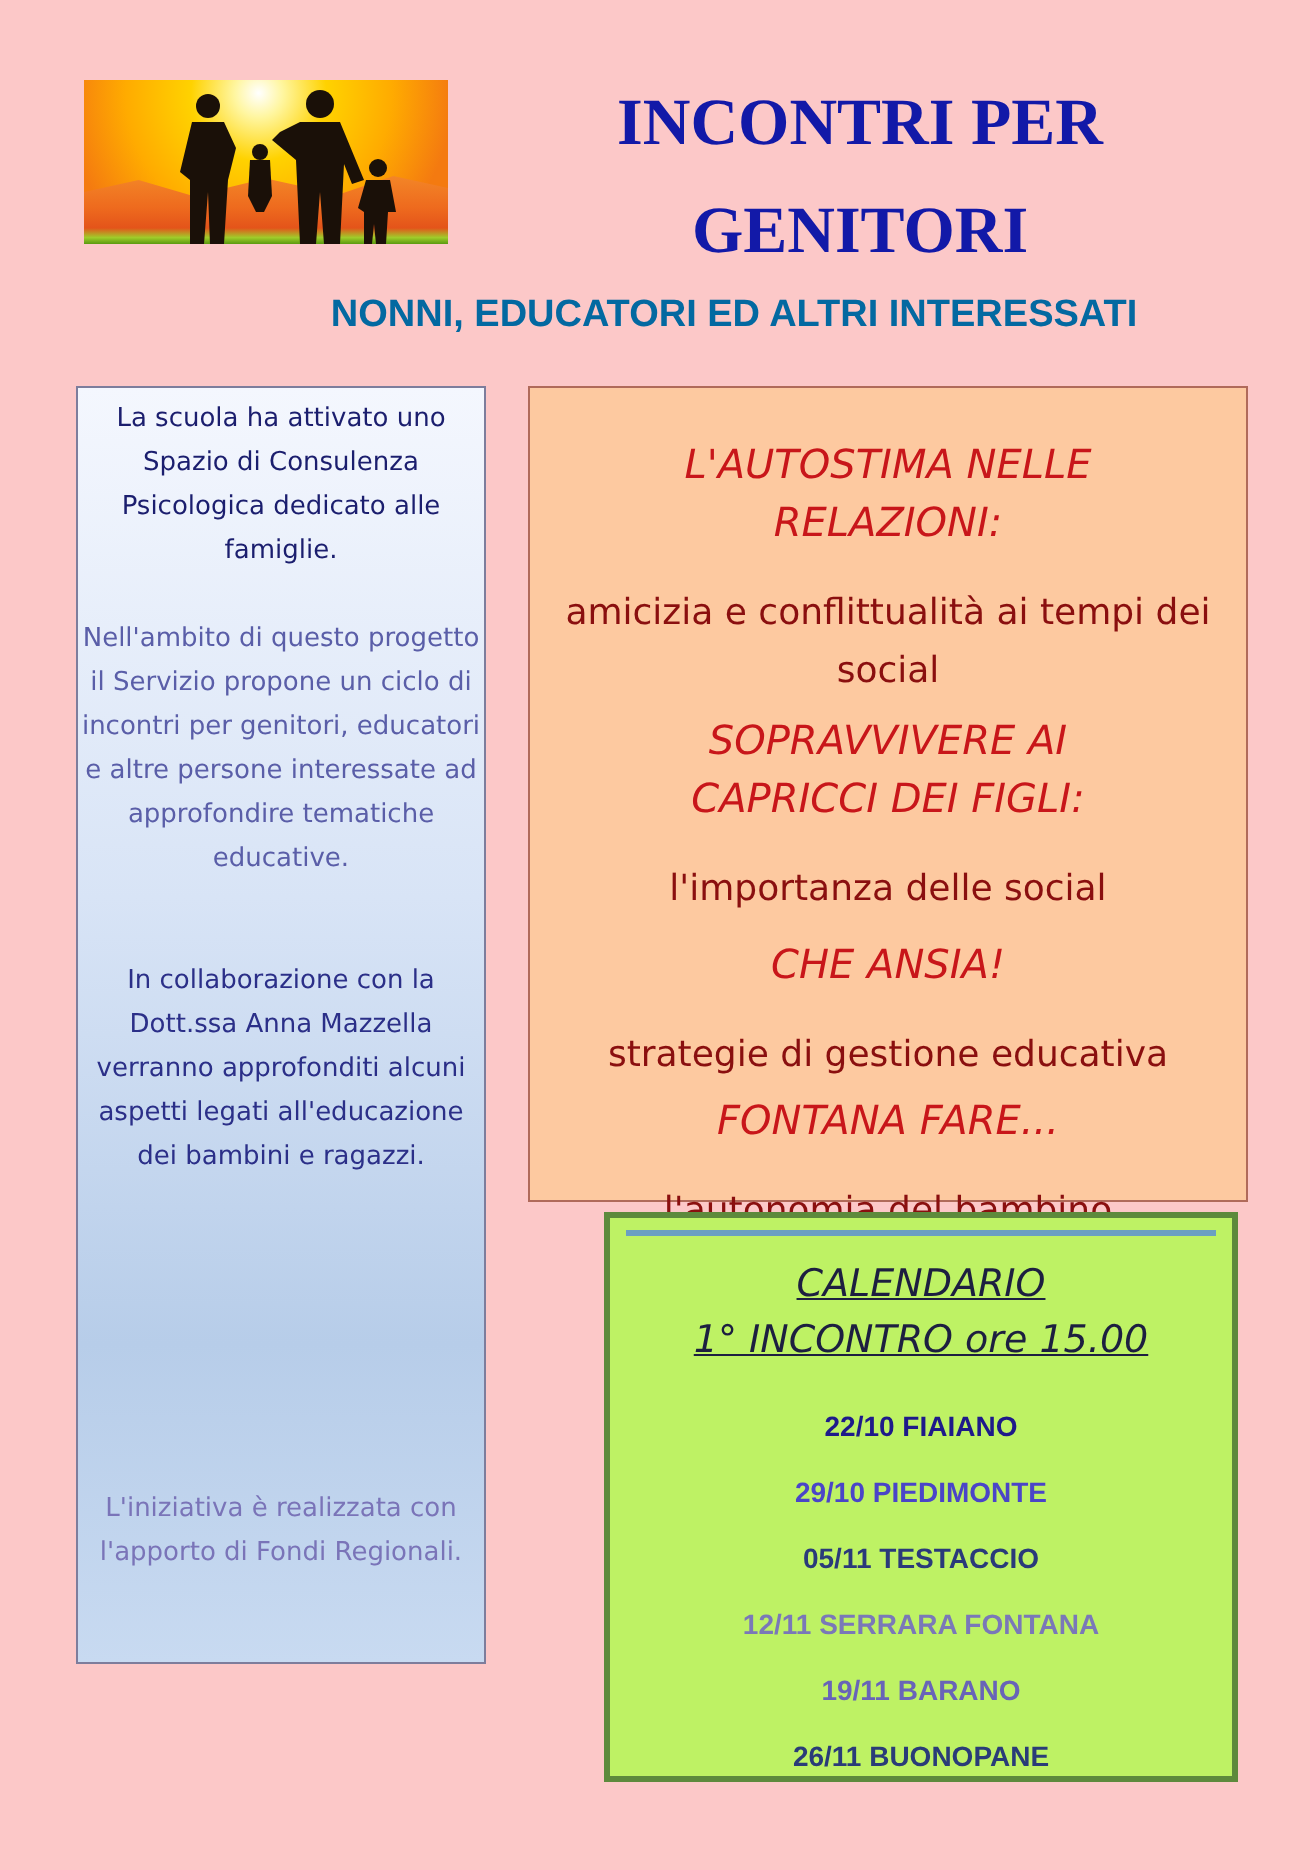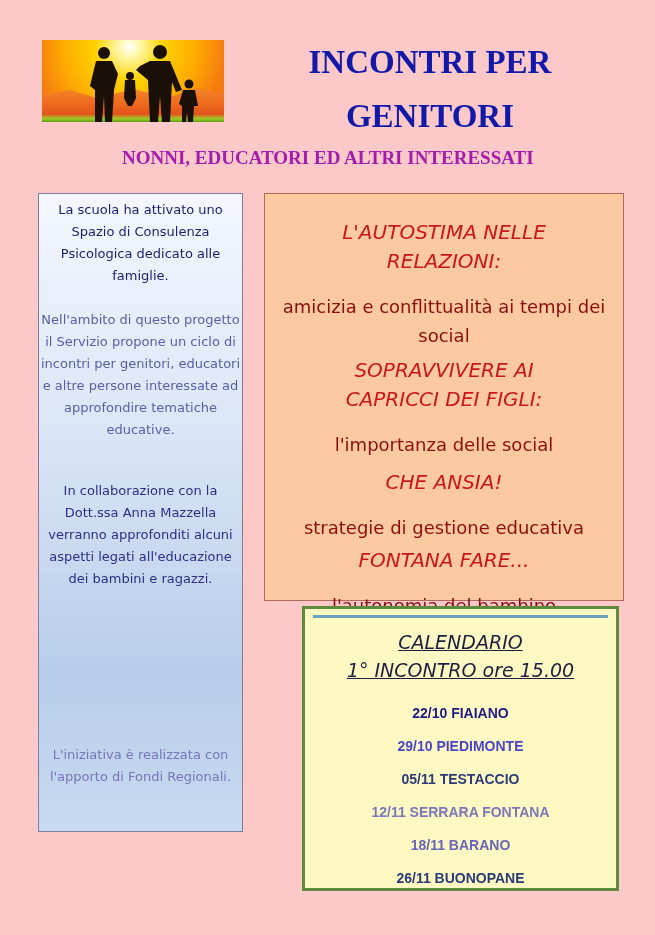--- a/index.html
+++ b/index.html
@@ -6,37 +6,37 @@
   body{width:655px;height:935px;background:#fcc8c8;position:relative;overflow:hidden;font-family:"DejaVu Sans",sans-serif;}
   .hero{position:absolute;left:42px;top:40px;width:182px;height:82px;overflow:hidden;
     background:radial-gradient(circle at 48% 8%,#ffffff 0,#fff6a0 10%,#ffd200 28%,#ffab00 55%,#f47a10 80%);}
   .hero .hills{position:absolute;left:0;right:0;bottom:0;height:40px;
     background:linear-gradient(180deg,#f5902a 0,#ee6a1e 55%,#e4541a 80%,#9fcc2a 92%,#5a9a10 100%);
     clip-path:polygon(0 35%,15% 20%,30% 40%,50% 18%,70% 38%,85% 15%,100% 30%,100% 100%,0 100%);}
   .hero svg{position:absolute;left:0;top:0;}
   .title{position:absolute;left:280px;width:300px;text-align:center;color:#1219a8;font-family:Liberation Serif, serif;font-weight:bold;letter-spacing:0;}
   .t1{top:42px;font-size:33px;line-height:40px;}
   .t2{top:96px;font-size:33px;line-height:40px;}
-  .sub{position:absolute;left:122px;top:146px;width:490px;color:#a21caf;font-family:Liberation Serif, serif;font-weight:bold;font-size:19px;line-height:24px;}
+  .sub{position:absolute;left:122px;top:146px;width:490px;text-align:center;color:#0369a1;font-family:Liberation Sans, sans-serif;font-weight:bold;font-size:19px;line-height:24px;}
   .left{position:absolute;left:38px;top:193px;width:205px;height:639px;box-sizing:border-box;border:1px solid #7d7d9c;
     background:linear-gradient(180deg,#f4f7fe 0,#d8e4f6 40%,#b7cde9 75%,#c8daf1 100%);text-align:center;}
   .left p{margin:0;font-size:13px;line-height:22px;font-family:"DejaVu Sans",sans-serif;}
   .p1{position:absolute;top:5px;left:0;right:0;color:#1b1e6e;}
   .p2{position:absolute;top:115px;left:0;right:0;color:#5a5ea8;}
   .p3{position:absolute;top:286px;left:0;right:0;color:#2b2f88;}
   .p4{position:absolute;top:418px;left:0;right:0;color:#3a3c80;}
   .p5{position:absolute;top:550px;left:0;right:0;color:#7a74b8;}
   .mid{position:absolute;left:264px;top:193px;width:360px;height:408px;box-sizing:border-box;border:1px solid #b06a5a;background:#fdc9a0;text-align:center;}
   .topic{color:#c8161a;font-family:"DejaVu Sans",sans-serif;font-style:italic;font-size:20px;line-height:29px;margin:16px;}
   .desc{color:#8a0f0f;font-size:18px;line-height:29px;margin:0;}
   .g1{position:absolute;top:8px;left:0;right:0;}
   .g2{position:absolute;top:146px;left:0;right:0;}
   .g3{position:absolute;top:258px;left:0;right:0;}
   .g4{position:absolute;top:336px;left:0;right:0;}
-  .cal{position:absolute;left:302px;top:606px;width:317px;height:285px;box-sizing:border-box;border:3px solid #5d8a3c;background:#fef9c3;text-align:center;}
+  .cal{position:absolute;left:302px;top:606px;width:317px;height:285px;box-sizing:border-box;border:3px solid #5d8a3c;background:#bef264;text-align:center;}
   .bar{position:absolute;left:8px;right:8px;top:6px;height:3px;background:#6aa0c2;}
   .calh{position:absolute;left:0;right:0;color:#1d1f40;font-style:italic;font-size:19px;line-height:26px;margin:0;}
   .calh span{text-decoration:underline;}
   .ch1{top:20px;}
   .ch2{top:48px;}
   .dates{position:absolute;top:88px;left:0;right:0;}
   .date{font-family:"Liberation Sans",sans-serif;font-weight:bold;font-size:14px;line-height:33px;height:33px;margin:0;}
 </style>
 </head>
 <body>
@@ -89,16 +89,16 @@
 
 <div class="cal">
   <div class="bar"></div>
   <p class="calh ch1"><span>CALENDARIO</span></p>
   <p class="calh ch2"><span>1° INCONTRO ore 15.00</span></p>
   <div class="dates">
     <p class="date" style="color:#1e1a8a">22/10 FIAIANO</p>
     <p class="date" style="color:#4a45c8">29/10 PIEDIMONTE</p>
     <p class="date" style="color:#2a3a7a">05/11 TESTACCIO</p>
     <p class="date" style="color:#7a78b8">12/11 SERRARA FONTANA</p>
-    <p class="date" style="color:#6864b8">18/11 BARANO</p>
+    <p class="date" style="color:#6864b8">19/11 BARANO</p>
     <p class="date" style="color:#2a3c78">26/11 BUONOPANE</p>
   </div>
 </div>
 
 </body></html>

